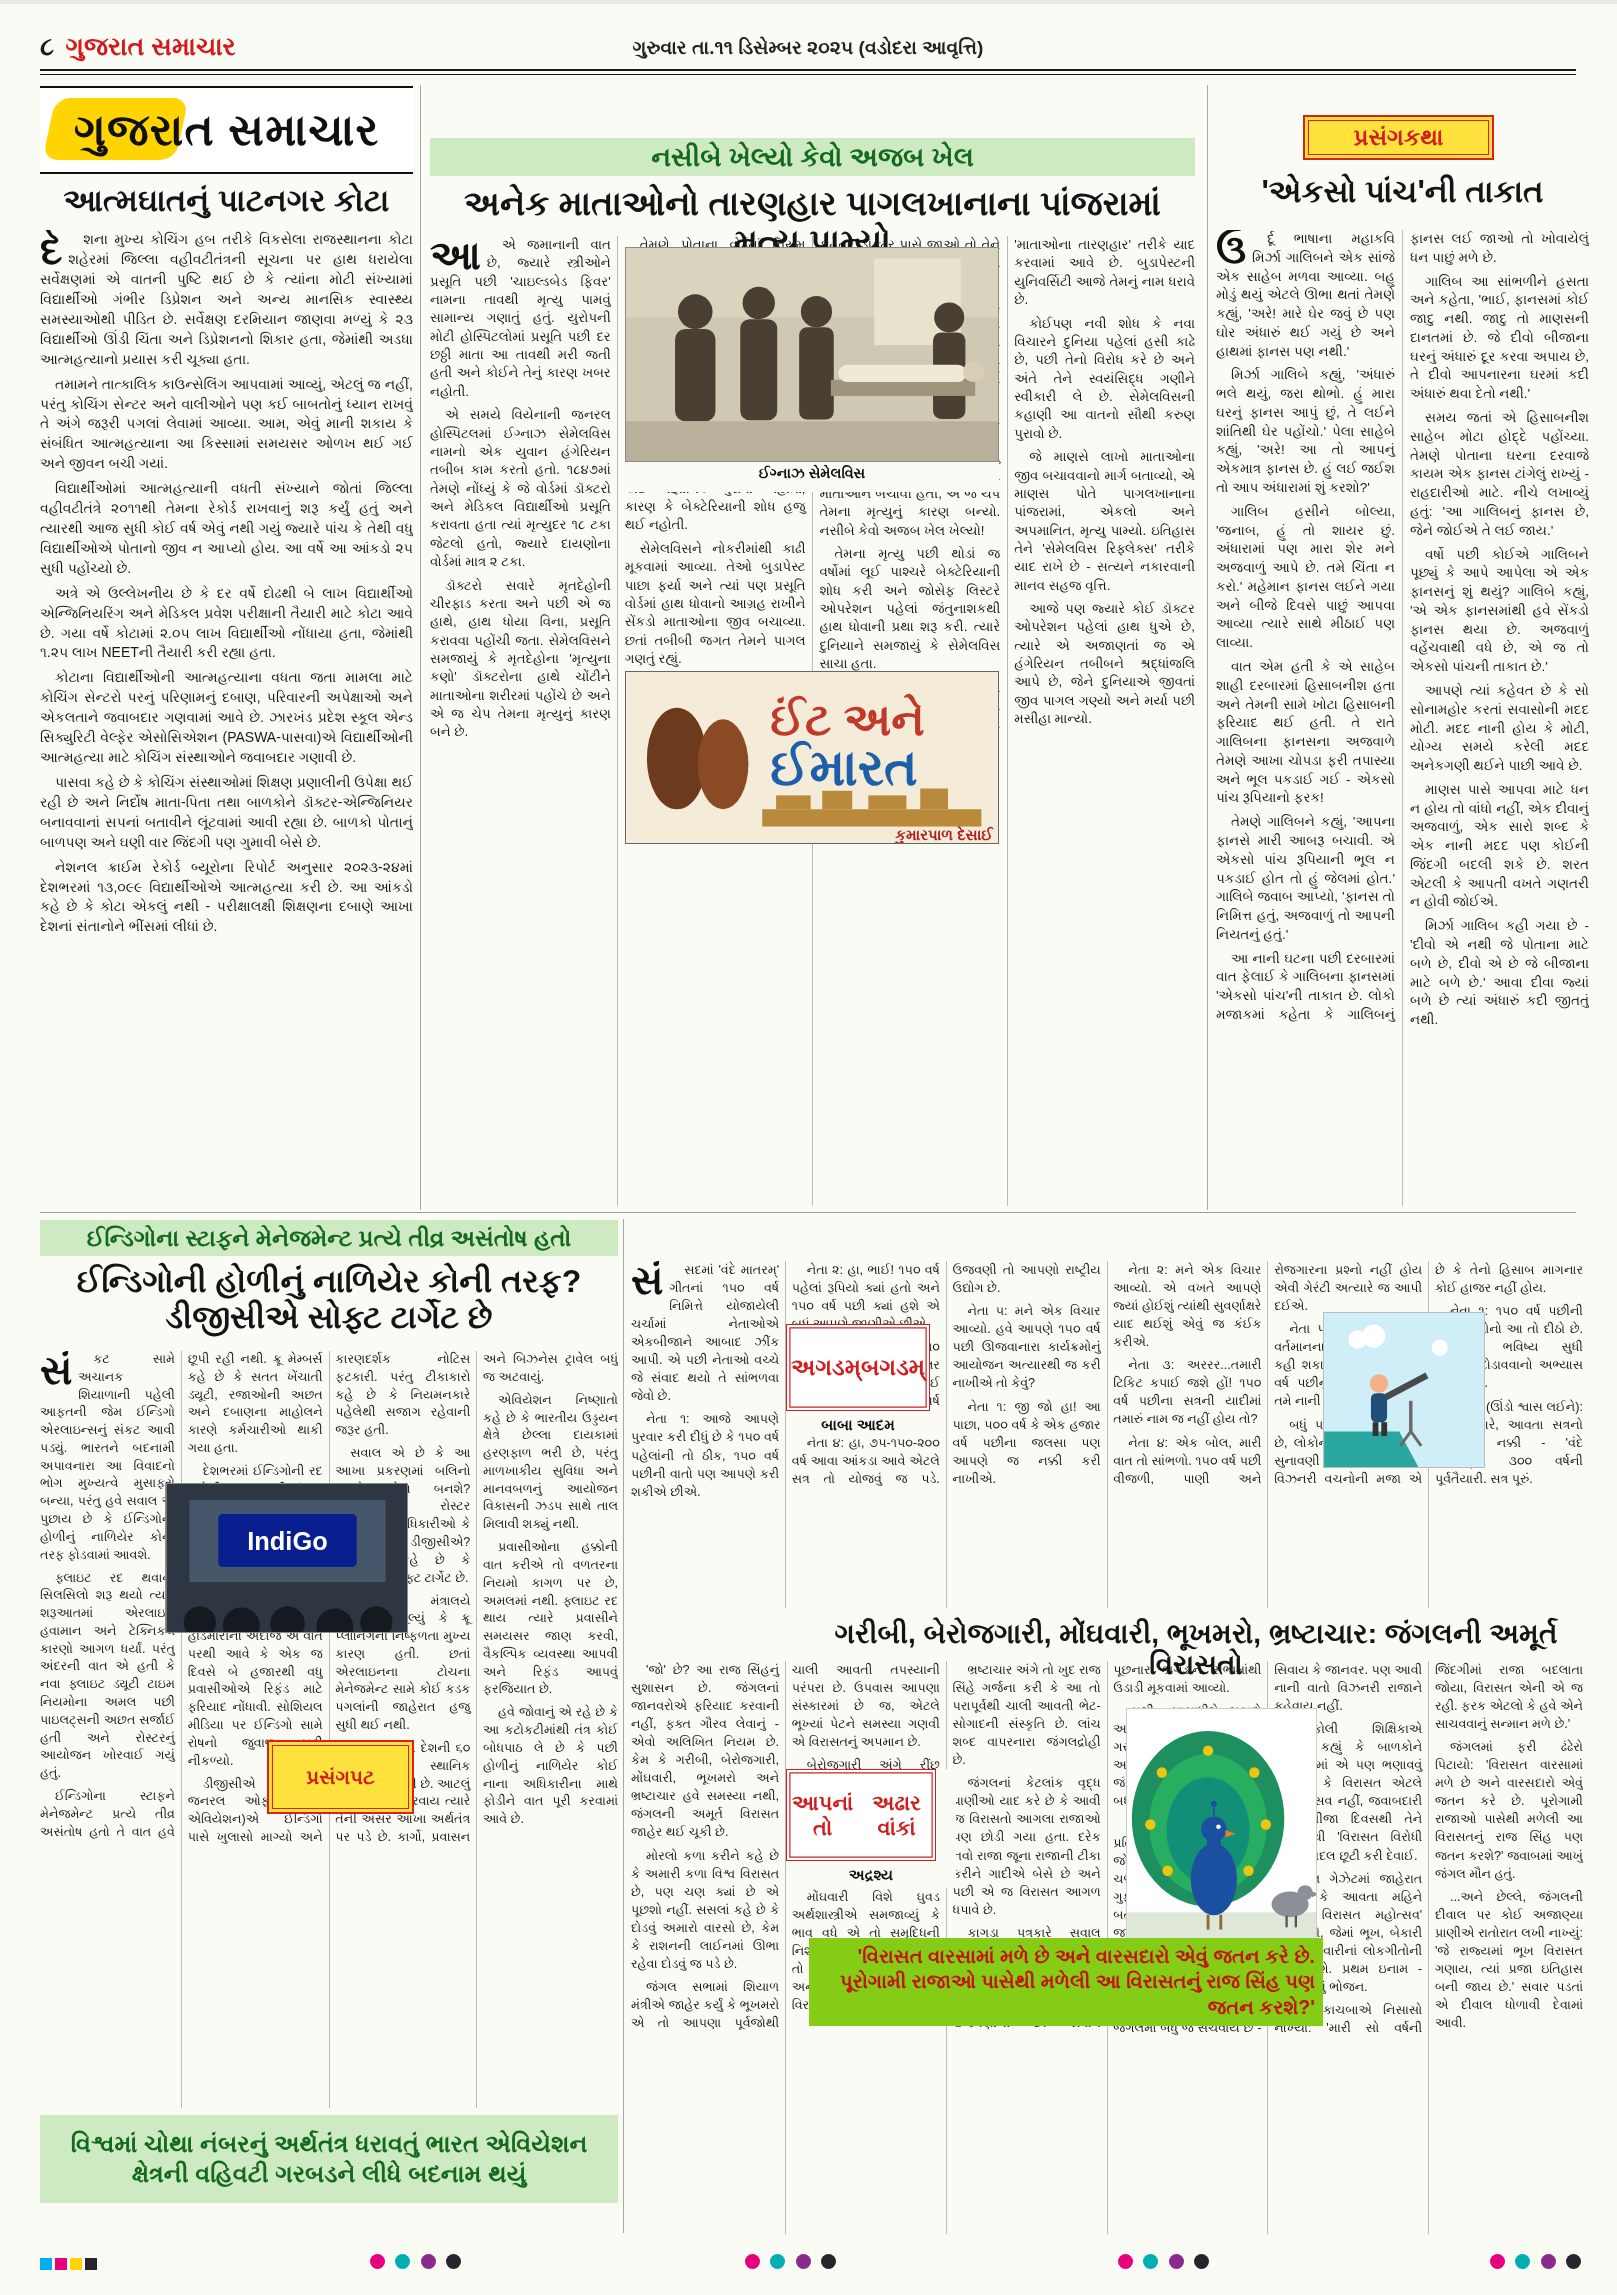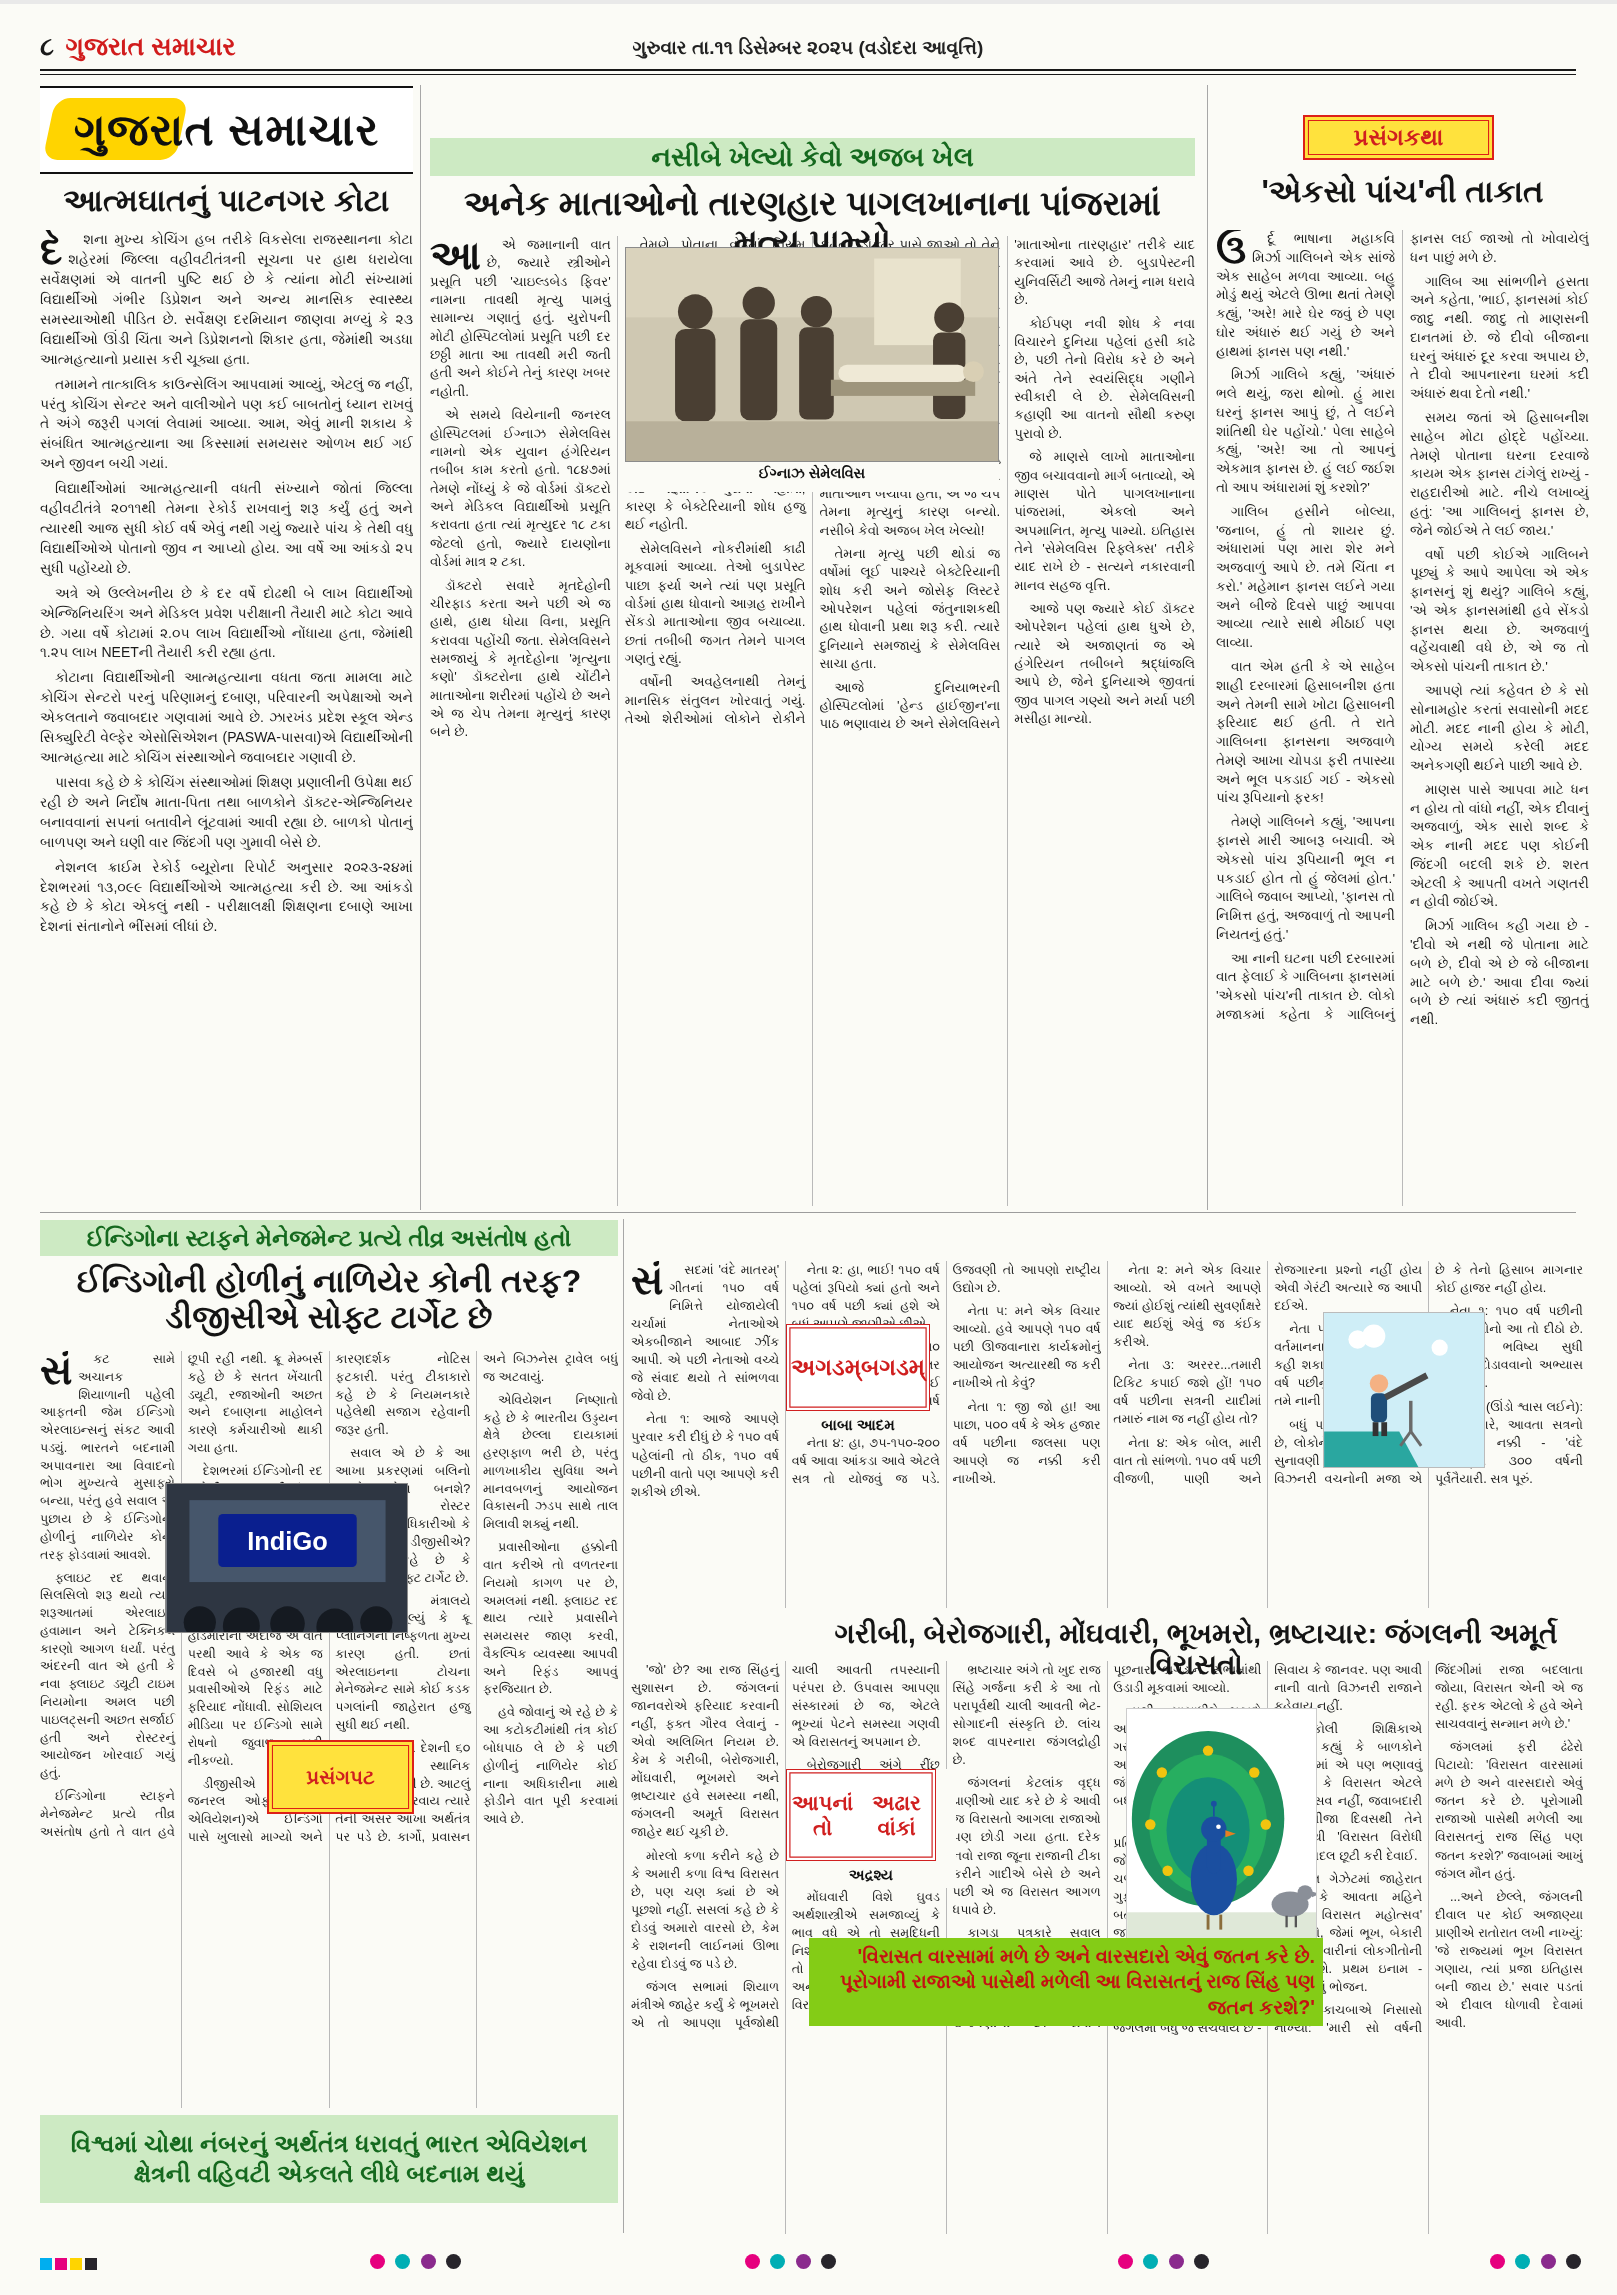--- a/index.html
+++ b/index.html
@@ -100,20 +100,39 @@
         </g>
         <rect x="355" y="228" width="250" height="28" fill="#9e957c"></rect>
         <rect x="368" y="202" width="222" height="30" rx="15" fill="#efe9d6"></rect>
         <circle cx="602" cy="214" r="18" fill="#d9cfb4"></circle>
         <rect y="300" width="648" height="72" fill="#b8b09a"></rect>
       </svg>
     </div>
     <div class="caption">ઈગ્નાઝ સેમેલવિસ</div>
   </div>
 
+  <div class="abs photo" style="left:625px;top:667px;width:374px;height:173px;border:0.6px solid #666">
+    <svg viewBox="0 0 648 300" width="374" height="173">
+      <rect width="648" height="300" fill="#f4ecd9"></rect>
+      <g fill="#6e3a1d">
+        <ellipse cx="88" cy="150" rx="52" ry="88"></ellipse>
+        <ellipse cx="168" cy="160" rx="44" ry="78" fill="#8a4a24"></ellipse>
+      </g>
+      <g fill="#b98a3c">
+          <rect x="236" y="238" width="380" height="30"></rect>
+          <rect x="260" y="214" width="60" height="24"></rect>
+          <rect x="340" y="206" width="52" height="32"></rect>
+          <rect x="420" y="214" width="66" height="24"></rect>
+          <rect x="510" y="202" width="48" height="36"></rect>
+        </g>
+      <text x="250" y="110" font-size="78" font-weight="bold" fill="#c0392b">ઈંટ અને</text>
+      <text x="250" y="196" font-size="88" font-weight="bold" fill="#1f5fa8">ઈમારત</text>
+      <text x="636" y="292" font-size="26" font-weight="bold" fill="#b02020" text-anchor="end">કુમારપાળ દેસાઈ</text>
+    </svg>
+  </div>
 
   <div class="abs yellow-box center" style="left:1303px;top:111px;width:191px;height:45px;font-size:23px">પ્રસંગકથા</div>
   <div class="abs headline" style="left:1216px;top:171px;width:373px;font-size:31px">'એકસો પાંચ'ની તાકાત</div>
   <div class="abs body-text cols-2" style="left:1216px;top:226px;width:373px;height:976px;font-size:13.6px;line-height:1.38">
     <span class="dropcap">ઉ</span>
     <span><p class="para">ર્દૂ ભાષાના મહાકવિ મિર્ઝા ગાલિબને એક સાંજે એક સાહેબ મળવા આવ્યા. બહુ મોડું થયું એટલે ઊભા થતાં તેમણે કહ્યું, 'અરે! મારે ઘેર જવું છે પણ ઘોર અંધારું થઈ ગયું છે અને હાથમાં ફાનસ પણ નથી.'</p><p class="para">મિર્ઝા ગાલિબે કહ્યું, 'અંધારું ભલે થયું, જરા થોભો. હું મારા ઘરનું ફાનસ આપું છું, તે લઈને શાંતિથી ઘેર પહોંચો.' પેલા સાહેબે કહ્યું, 'અરે! આ તો આપનું એકમાત્ર ફાનસ છે. હું લઈ જઈશ તો આપ અંધારામાં શું કરશો?'</p><p class="para">ગાલિબ હસીને બોલ્યા, 'જનાબ, હું તો શાયર છું. અંધારામાં પણ મારા શેર મને અજવાળું આપે છે. તમે ચિંતા ન કરો.' મહેમાન ફાનસ લઈને ગયા અને બીજે દિવસે પાછું આપવા આવ્યા ત્યારે સાથે મીઠાઈ પણ લાવ્યા.</p><p class="para">વાત એમ હતી કે એ સાહેબ શાહી દરબારમાં હિસાબનીશ હતા અને તેમની સામે ખોટા હિસાબની ફરિયાદ થઈ હતી. તે રાતે ગાલિબના ફાનસના અજવાળે તેમણે આખા ચોપડા ફરી તપાસ્યા અને ભૂલ પકડાઈ ગઈ - એકસો પાંચ રૂપિયાનો ફરક!</p><p class="para">તેમણે ગાલિબને કહ્યું, 'આપના ફાનસે મારી આબરૂ બચાવી. એ એકસો પાંચ રૂપિયાની ભૂલ ન પકડાઈ હોત તો હું જેલમાં હોત.' ગાલિબે જવાબ આપ્યો, 'ફાનસ તો નિમિત્ત હતું, અજવાળું તો આપની નિયતનું હતું.'</p><p class="para">આ નાની ઘટના પછી દરબારમાં વાત ફેલાઈ કે ગાલિબના ફાનસમાં 'એકસો પાંચ'ની તાકાત છે. લોકો મજાકમાં કહેતા કે ગાલિબનું ફાનસ લઈ જાઓ તો ખોવાયેલું ધન પાછું મળે છે.</p><p class="para">ગાલિબ આ સાંભળીને હસતા અને કહેતા, 'ભાઈ, ફાનસમાં કોઈ જાદુ નથી. જાદુ તો માણસની દાનતમાં છે. જે દીવો બીજાના ઘરનું અંધારું દૂર કરવા અપાય છે, તે દીવો આપનારના ઘરમાં કદી અંધારું થવા દેતો નથી.'</p><p class="para">સમય જતાં એ હિસાબનીશ સાહેબ મોટા હોદ્દે પહોંચ્યા. તેમણે પોતાના ઘરના દરવાજે કાયમ એક ફાનસ ટાંગેલું રાખ્યું - રાહદારીઓ માટે. નીચે લખાવ્યું હતું: 'આ ગાલિબનું ફાનસ છે, જેને જોઈએ તે લઈ જાય.'</p><p class="para">વર્ષો પછી કોઈએ ગાલિબને પૂછ્યું કે આપે આપેલા એ એક ફાનસનું શું થયું? ગાલિબે કહ્યું, 'એ એક ફાનસમાંથી હવે સેંકડો ફાનસ થયા છે. અજવાળું વહેંચવાથી વધે છે, એ જ તો એકસો પાંચની તાકાત છે.'</p><p class="para">આપણે ત્યાં કહેવત છે કે સો સોનામહોર કરતાં સવાસોની મદદ મોટી. મદદ નાની હોય કે મોટી, યોગ્ય સમયે કરેલી મદદ અનેકગણી થઈને પાછી આવે છે.</p><p class="para">માણસ પાસે આપવા માટે ધન ન હોય તો વાંધો નહીં, એક દીવાનું અજવાળું, એક સારો શબ્દ કે એક નાની મદદ પણ કોઈની જિંદગી બદલી શકે છે. શરત એટલી કે આપતી વખતે ગણતરી ન હોવી જોઈએ.</p><p class="para">મિર્ઝા ગાલિબ કહી ગયા છે - 'દીવો એ નથી જે પોતાના માટે બળે છે, દીવો એ છે જે બીજાના માટે બળે છે.' આવા દીવા જ્યાં બળે છે ત્યાં અંધારું કદી જીતતું નથી.</p></span>
   </div>
 
   <div class="abs hrule" style="left:40px;top:1208px;width:1536px"></div>
   <div class="abs vrule" style="left:623px;top:1215px;height:1014px"></div>
@@ -136,21 +155,21 @@
           <circle cx="130" cy="246" r="32"></circle>
           <circle cx="210" cy="242" r="30"></circle>
           <circle cx="292" cy="248" r="32"></circle>
           <circle cx="364" cy="240" r="28"></circle>
       </g>
     </svg>
   </div>
 
   <div class="abs yellow-box center" style="left:267px;top:1736px;width:147px;height:74px;font-size:20px">પ્રસંગપટ</div>
 
-  <div class="abs banner-green center" style="left:40px;top:2111px;width:578px;height:88px;font-size:24px;line-height:1.25;padding:0 14px">વિશ્વમાં ચોથા નંબરનું અર્થતંત્ર ધરાવતું ભારત એવિયેશન ક્ષેત્રની વહિવટી એકલતે લીધે બદનામ થયું</div>
+  <div class="abs banner-green center" style="left:40px;top:2111px;width:578px;height:88px;font-size:24px;line-height:1.25;padding:0 14px">વિશ્વમાં ચોથા નંબરનું અર્થતંત્ર ધરાવતું ભારત એવિયેશન ક્ષેત્રની વહિવટી ગરબડને લીધે બદનામ થયું</div>
 
   <div class="abs body-text cols-6" style="left:631px;top:1257px;width:952px;height:347px;font-size:12.7px;line-height:1.42">
     <span class="dropcap">સં</span>
     <span><p class="para">સદમાં 'વંદે માતરમ્' ગીતનાં ૧૫૦ વર્ષ નિમિત્તે યોજાયેલી ચર્ચામાં નેતાઓએ એકબીજાને આબાદ ઝીંક આપી. એ પછી નેતાઓ વચ્ચે જે સંવાદ થયો તે સાંભળવા જેવો છે.</p><p class="para">નેતા ૧: આજે આપણે પુરવાર કરી દીધું છે કે ૧૫૦ વર્ષ પહેલાંની તો ઠીક, ૧૫૦ વર્ષ પછીની વાતો પણ આપણે કરી શકીએ છીએ.</p><p class="para">નેતા ૨: હા, ભાઈ! ૧૫૦ વર્ષ પહેલાં રૂપિયો ક્યાં હતો અને ૧૫૦ વર્ષ પછી ક્યાં હશે એ બધું આપણે જાણીએ છીએ.</p><p class="para">નેતા ૩: અરે હોં, ૧૫૦ ક્લાક પહેલાં રૂપિયો ડોલર સામે ક્યાં હતો એ તો કોઈ પૂછતું જ નથી. ૧૫૦ વર્ષ પછીની ચિંતા પહેલી.</p><p class="para">નેતા ૪: હા, ૭૫-૧૫૦-૨૦૦ વર્ષ આવા આંકડા આવે એટલે સત્ર તો યોજવું જ પડે. ઉજવણી તો આપણો રાષ્ટ્રીય ઉદ્યોગ છે.</p><p class="para">નેતા ૫: મને એક વિચાર આવ્યો. હવે આપણે ૧૫૦ વર્ષ પછી ઊજવાનારા કાર્યક્રમોનું આયોજન અત્યારથી જ કરી નાખીએ તો કેવું?</p><p class="para">નેતા ૧: જી જો હા! આ પાછા, ૫૦૦ વર્ષ કે એક હજાર વર્ષ પછીના જલસા પણ આપણે જ નક્કી કરી નાખીએ.</p><p class="para">નેતા ૨: મને એક વિચાર આવ્યો. એ વખતે આપણે જ્યાં હોઈશું ત્યાંથી સુવર્ણાક્ષરે યાદ થઈશું એવું જ કંઈક કરીએ.</p><p class="para">નેતા ૩: અરરર...તમારી ટિકિટ કપાઈ જશે હોં! ૧૫૦ વર્ષ પછીના સત્રની યાદીમાં તમારું નામ જ નહીં હોય તો?</p><p class="para">નેતા ૪: એક બોલ, મારી વાત તો સાંભળો. ૧૫૦ વર્ષ પછી વીજળી, પાણી અને રોજગારના પ્રશ્નો નહીં હોય એવી ગેરંટી અત્યારે જ આપી દઈએ.</p><p class="para">નેતા ૫: વાહ, શું દૂરંદેશી! વર્તમાનના પ્રશ્નો પૂછનારાને કહી શકાશે કે અમે તો ૧૫૦ વર્ષ પછીનું વિચારીએ છીએ, તમે નાની વાતો ન કરો.</p><p class="para">બધું પાછું જવામાં જોખમ છે, લોકોને વર્તમાન વચનોની સુનાવણી વધુ ગમે છે. પણ વિઝનરી વચનોની મજા એ છે કે તેનો હિસાબ માગનાર કોઈ હાજર નહીં હોય.</p><p class="para">નેતા ૧: ૧૫૦ વર્ષ પછીની યોજનાઓનો આ તો દીઠો છે. ભાષણથી ભવિષ્ય સુધી તુક્કાઓ દોડાવવાનો અભ્યાસ ચાલુ રાખો.</p><p class="para">નેતા ૪ (ઊંડો શ્વાસ લઈને): ચાલો ત્યારે, આવતા સત્રનો એજન્ડા નક્કી - 'વંદે માતરમ્'નાં ૩૦૦ વર્ષની પૂર્વતૈયારી. સત્ર પૂરું.</p></span>
   </div>
 
   <div class="abs" style="left:786px;top:1320px;width:144px;height:113px;background:#fbfbf6">
     <div class="red-double" style="width:144px;height:87px;font-size:23px;line-height:1.15">
       <span>અગડમ્</span>
       <span>બગડમ્</span>

